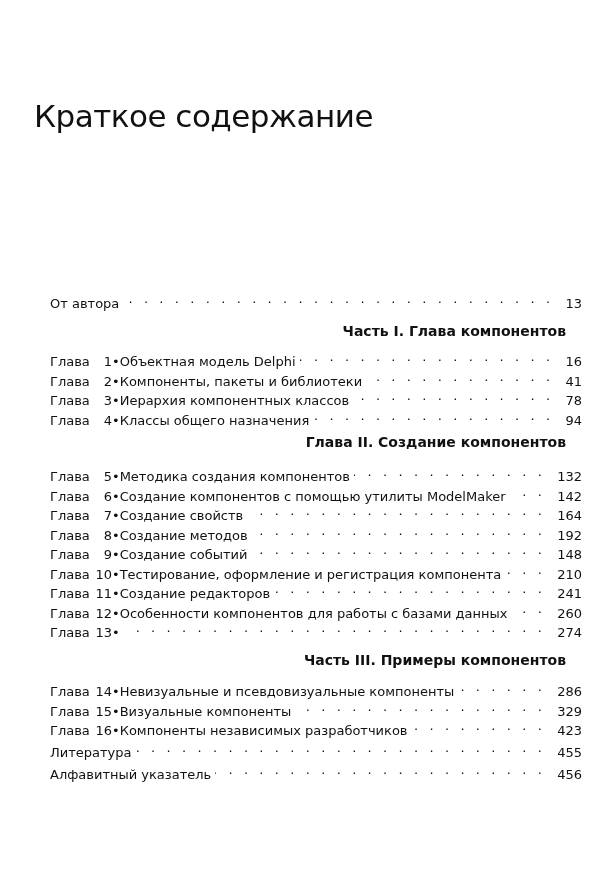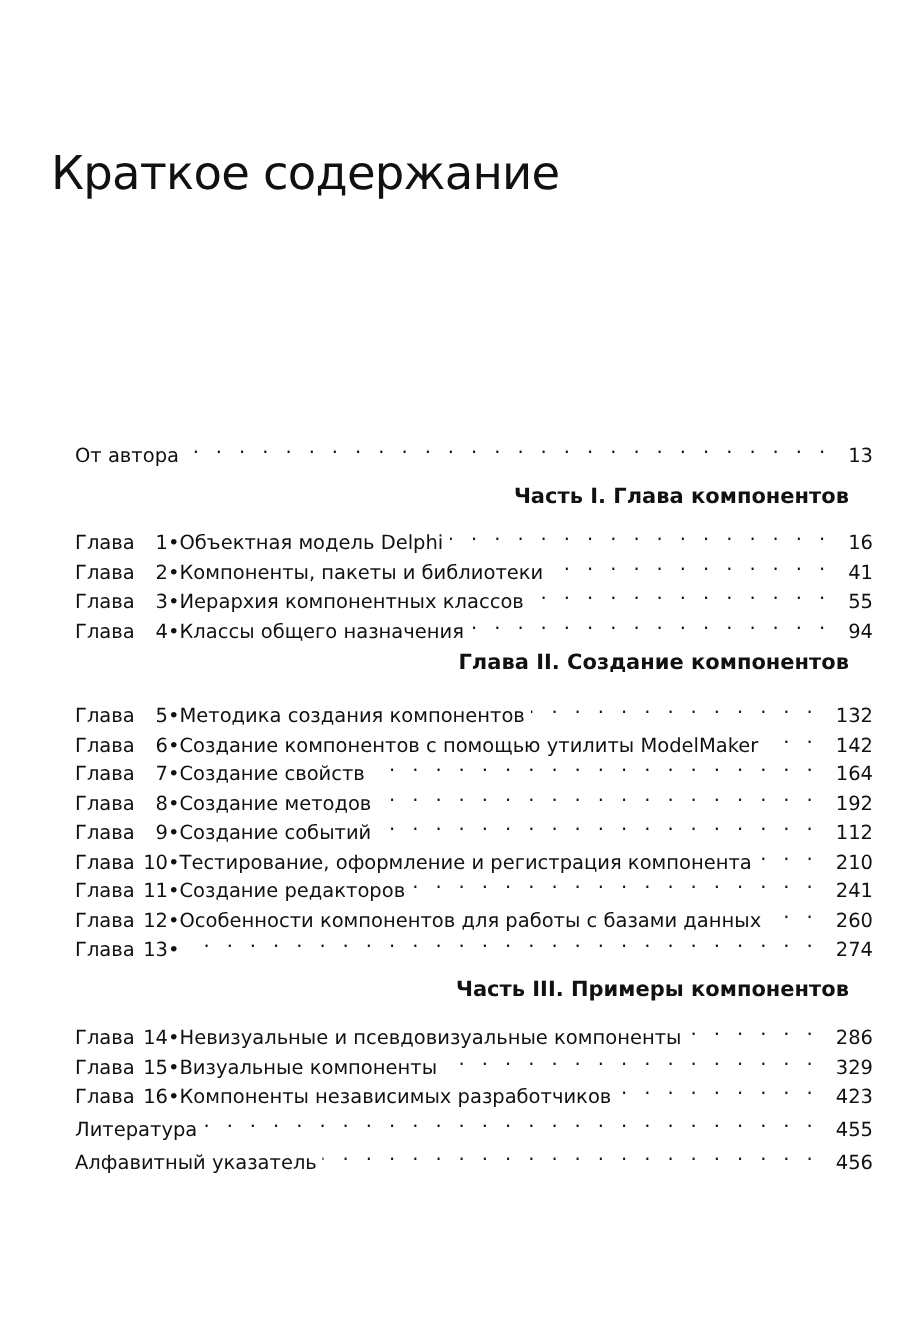--- a/index.html
+++ b/index.html
@@ -48,21 +48,21 @@
     <span class="bullet">•</span>
     <span class="lbl">Компоненты, пакеты и библиотеки</span>
     <span class="dots"></span>
     <span class="page">41</span>
   </div>
   <div class="row" style="top:387px">
     <span class="chap"><span>Глава</span> <span class="num">3</span></span>
     <span class="bullet">•</span>
     <span class="lbl">Иерархия компонентных классов</span>
     <span class="dots"></span>
-    <span class="page">55</span>
+    <span class="page">78</span>
   </div>
   <div class="row" style="top:406.5px">
     <span class="chap"><span>Глава</span> <span class="num">4</span></span>
     <span class="bullet">•</span>
     <span class="lbl">Классы общего назначения</span>
     <span class="dots"></span>
     <span class="page">94</span>
   </div>
 
   <div class="part" style="top:434px">Глава II. Создание компонентов</div>
@@ -93,21 +93,21 @@
     <span class="bullet">•</span>
     <span class="lbl">Создание методов</span>
     <span class="dots"></span>
     <span class="page">192</span>
   </div>
   <div class="row" style="top:541px">
     <span class="chap"><span>Глава</span> <span class="num">9</span></span>
     <span class="bullet">•</span>
     <span class="lbl">Создание событий</span>
     <span class="dots"></span>
-    <span class="page">112</span>
+    <span class="page">148</span>
   </div>
   <div class="row" style="top:560.5px">
     <span class="chap"><span>Глава</span> <span class="num">10</span></span>
     <span class="bullet">•</span>
     <span class="lbl">Тестирование, оформление и регистрация компонента</span>
     <span class="dots"></span>
     <span class="page">210</span>
   </div>
   <div class="row" style="top:580px">
     <span class="chap"><span>Глава</span> <span class="num">11</span></span>

